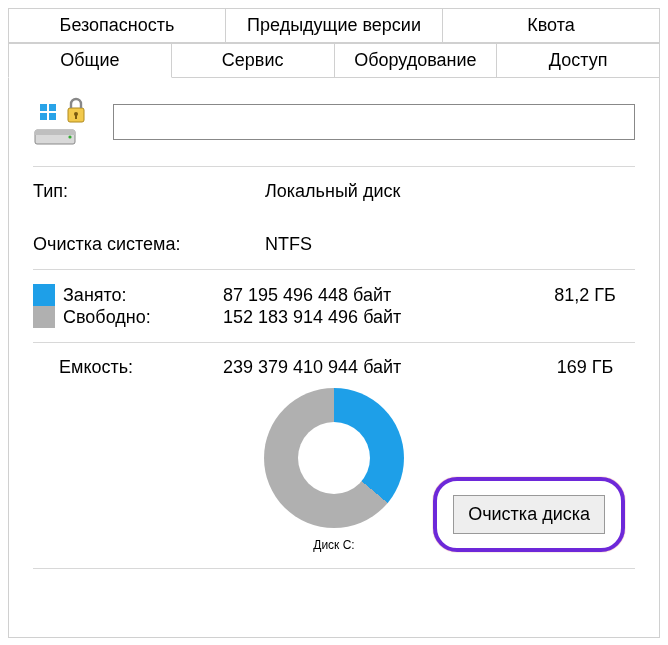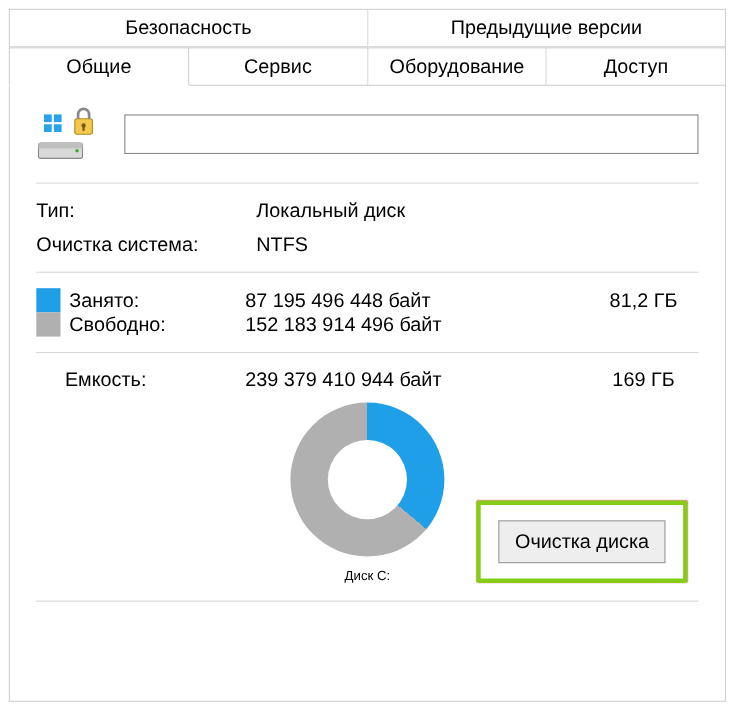--- a/index.html
+++ b/index.html
@@ -66,20 +66,21 @@
   .divider {
     border: none;
     border-top: 1px solid #d8d8d8;
     margin: 10px 0 14px 0;
   }
   .info-grid {
     display: grid;
     grid-template-columns: 200px 1fr;
     row-gap: 10px;
     margin-bottom: 14px;
+    gap: 32px;
   }
   .usage-grid {
     display: grid;
     grid-template-columns: 30px 160px 1fr 100px;
     align-items: center;
     margin-bottom: 14px;
   }
   .swatch {
     width: 22px;
     height: 22px;
@@ -114,42 +115,43 @@
     background: #fff;
     border-radius: 50%;
   }
   .drive-label {
     font-size: 12px;
   }
   .cleanup-wrap {
     position: absolute;
     right: 10px;
     bottom: 6px;
-    border: 4px solid #84cc16;
-    border-radius: 3px;
+    border: 4px solid #6d28d9;
+    border-radius: 24px;
     padding: 14px 16px;
     box-shadow: 0 0 1px #d42c2c;
   }
   .cleanup-btn {
     background: #eee;
     border: 1px solid #999;
     padding: 8px 14px;
     font-size: 18px;
     font-family: inherit;
     cursor: pointer;
   }
   .bytes { white-space: nowrap; }
   .gb { text-align: center; white-space: nowrap; }
 </style>
 </head>
 <body>
 
 <div class="tabs-row row1">
   <div class="tab inactive">Безопасность</div>
   <div class="tab inactive">Предыдущие версии</div>
+  <div class="tab inactive">Квота</div>
 </div>
 <div class="tabs-row row2">
   <div class="tab active">Общие</div>
   <div class="tab inactive">Сервис</div>
   <div class="tab inactive">Оборудование</div>
   <div class="tab inactive">Доступ</div>
 </div>
 
 <div class="panel">
 

